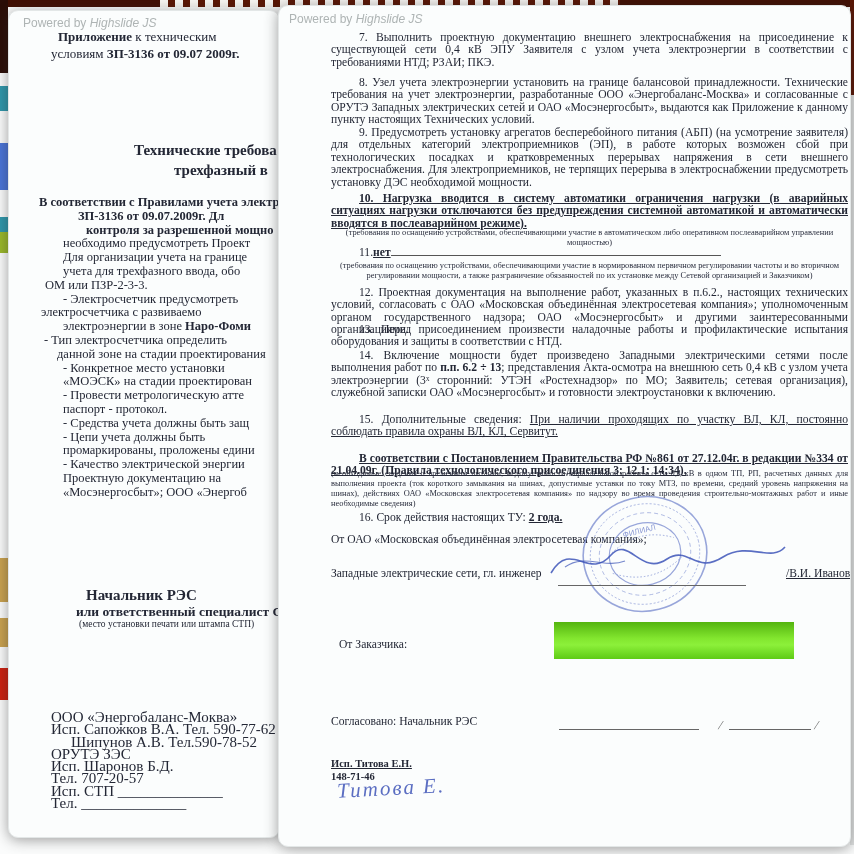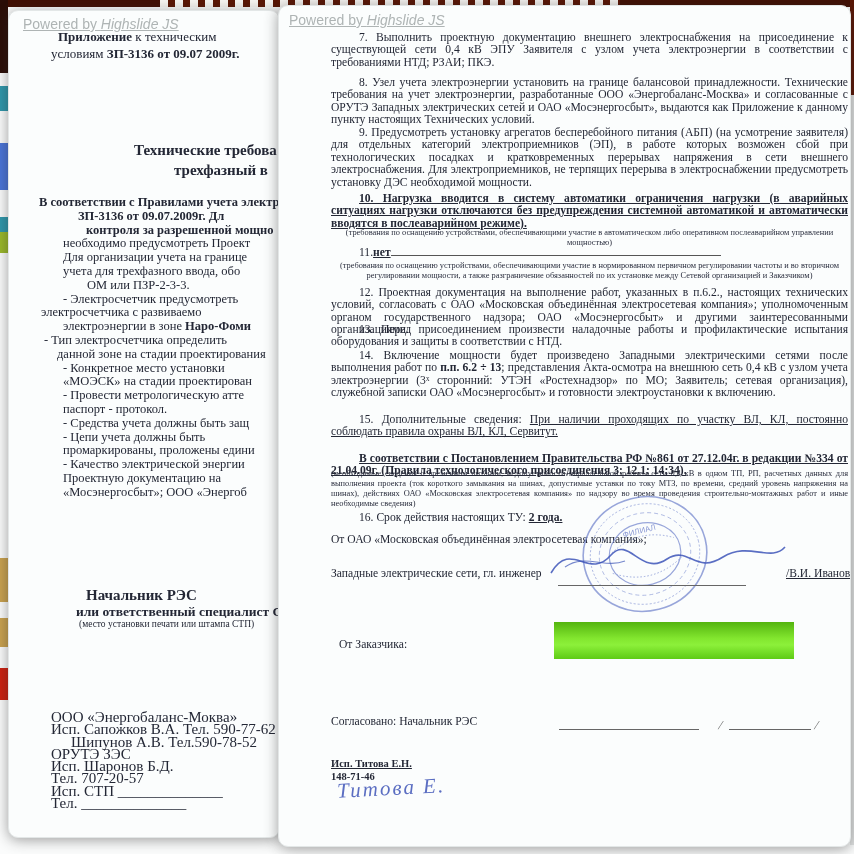--- a/index.html
+++ b/index.html
@@ -9,21 +9,21 @@
   .bg-topbar{position:absolute;left:0;top:0;width:854px;height:7px;background:#42100455;background-color:#421004;z-index:1;}
   .bg-topbar-dashes{position:absolute;left:160px;top:0;width:460px;height:7px;
       background:repeating-linear-gradient(90deg, #f5f3f0 0 8px, #5a1605 8px 15px);z-index:2;}
   .bg-strip{position:absolute;left:0;width:8px;z-index:1;}
   .bg-right-strip{position:absolute;left:850px;width:4px;z-index:1;}
   
   .popup{position:absolute;background:#fbfdfd;border-radius:10px;overflow:hidden;
          box-shadow:0 2px 14px rgba(40,40,40,.45);border:1px solid #e3e7e7;box-sizing:border-box;}
   #left-popup{left:8px;top:10px;width:272px;height:828px;z-index:5;}
   #right-popup{left:278px;top:5px;width:573px;height:842px;z-index:10;}
-  .credit{position:absolute;font-family:"Liberation Sans",sans-serif;font-size:14px;color:#aeb4b4;white-space:nowrap;text-decoration:underline;}
+  .credit{position:absolute;font-family:"Liberation Sans",sans-serif;font-size:12px;color:#aeb4b4;white-space:nowrap;}
   .credit i{font-style:italic;}
   .b{font-weight:bold;}
   .u{text-decoration:underline;}
   
   .ll{white-space:nowrap;font-size:12.5px;line-height:13.8px;}
   #lp-text{position:absolute;left:0;top:185px;width:272px;}
   .lp-abs{position:absolute;white-space:nowrap;}
   
   .rp{position:absolute;left:52px;width:517px;font-size:11.6px;line-height:12.4px;
       text-align:justify;text-indent:28px;}
@@ -65,21 +65,21 @@
   <div class="lp-abs b" style="left:125px;top:131px;font-size:15px;">Технические требова</div>
   <div class="lp-abs b" style="left:165px;top:151px;font-size:15px;">трехфазный в</div>
 
   <div id="lp-text">
     <div class="ll b" style="padding-left:30px;">В соответствии с Правилами учета электроэне</div>
     <div class="ll b" style="padding-left:69px;">ЗП-3136  от  09.07.2009г. Дл</div>
     <div class="ll b" style="padding-left:77px;">контроля за разрешенной мощно</div>
     <div class="ll" style="padding-left:54px;">необходимо предусмотреть Проект</div>
     <div class="ll" style="padding-left:54px;">Для организации учета на границе</div>
     <div class="ll" style="padding-left:54px;">учета для трехфазного ввода, обо</div>
-    <div class="ll" style="padding-left:78px;">ОМ или ПЗР-2-3-3.</div>
+    <div class="ll" style="padding-left:36px;">ОМ или ПЗР-2-3-3.</div>
     <div class="ll" style="padding-left:54px;">- Электросчетчик  предусмотреть</div>
     <div class="ll" style="padding-left:32px;">электросчетчика   с   развиваемо</div>
     <div class="ll" style="padding-left:54px;"><span>электроэнергии в зоне </span><span class="b">Наро-Фоми</span></div>
     <div class="ll" style="padding-left:35px;">- Тип электросчетчика определить</div>
     <div class="ll" style="padding-left:48px;">данной зоне на стадии проектирования</div>
     <div class="ll" style="padding-left:54px;">- Конкретное  место  установки</div>
     <div class="ll" style="padding-left:54px;">«МОЭСК» на стадии проектирован</div>
     <div class="ll" style="padding-left:54px;">- Провести метрологическую атте</div>
     <div class="ll" style="padding-left:54px;">паспорт - протокол.</div>
     <div class="ll" style="padding-left:54px;">- Средства учета должны быть защ</div>

